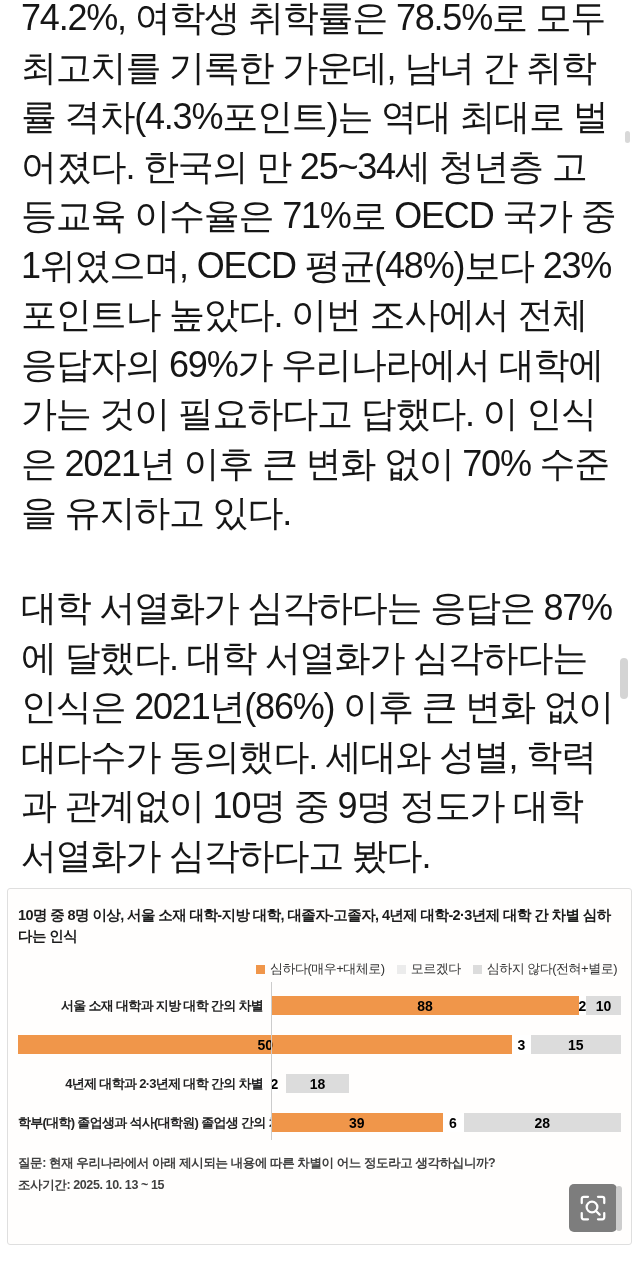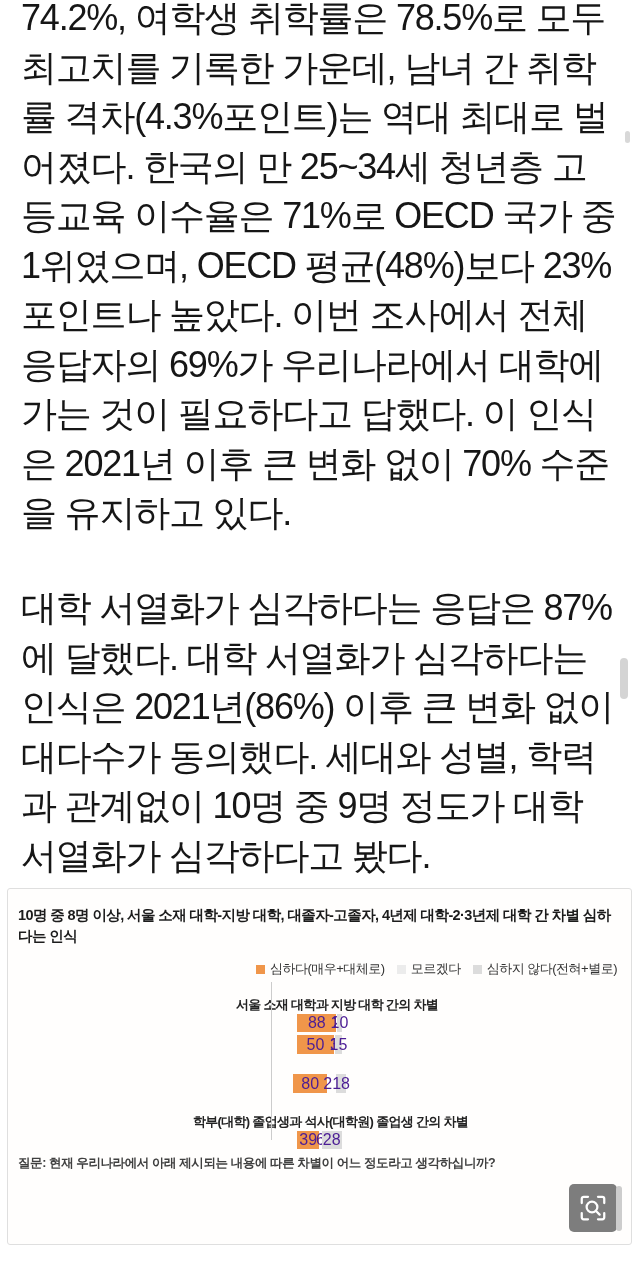--- a/index.html
+++ b/index.html
@@ -35,30 +35,30 @@
   }
   .legend {
     display:flex; justify-content:flex-end; align-items:flex-start;
     gap:12px; margin-top:13px; height:16px;
     font-size:13px; color:#333333; letter-spacing:-0.5px; padding-right:4px;
   }
   .legend-item { display:flex; align-items:center; gap:5px; }
   .legend-swatch { width:9px; height:9px; display:inline-block; flex:none; }
 
   .bars { margin-top:20px; }
-  .bar-row { display:flex; align-items:center; height:19px; margin-bottom:20px;flex-direction:column; }
+  .bar-row { display:flex; align-items:center; height:19px; margin-bottom:20px; }
   .bar-label {
     width:245px; padding-right:8px; flex:none;
     text-align:right; font-size:13px; font-weight:bold;
     color:#222222; letter-spacing:-0.7px; white-space:nowrap;
   }
   .bar-track { flex:1; height:19px; display:flex; }
   .bar-seg {
     height:100%; display:flex; align-items:center; justify-content:center;
-    font-size:16px; font-weight:normal; color:#4c1d95;
+    font-size:14px; font-weight:bold; color:#000000;
     overflow:visible; white-space:nowrap;
   }
   .axis-line { position:absolute; left:263px; top:93px; width:1px; height:158px; background:#cccccc; }
 
   .chart-footer {
     margin-top:0; font-size:12.5px; font-weight:bold;
     color:#404040; line-height:22px; letter-spacing:-0.4px;
   }
   .zoom-btn {
     position:absolute; right:14px; top:295px; width:48px; height:48px;
@@ -111,39 +111,40 @@
         </div>
       </div>
       <div class="bar-row">
         <div class="bar-track">
           <div class="bar-seg" style="width: 82%; background: rgb(240, 150, 74);">50</div>
           <div class="bar-seg" style="width: 3%; background: rgb(255, 255, 255);">3</div>
           <div class="bar-seg" style="width: 15%; background: rgb(220, 220, 220);">15</div>
         </div>
       </div>
       <div class="bar-row">
+        <div class="bar-label">4년제 대학과 2·3년제 대학 간의 차별</div>
         <div class="bar-track">
-          <div class="bar-seg" style="width: 80%; background: rgb(240, 150, 74);">80</div>
           <div class="bar-seg" style="width: 2%; background: rgb(255, 255, 255);">2</div>
           <div class="bar-seg" style="width: 18%; background: rgb(220, 220, 220); margin-left: 8px;">18</div>
         </div>
       </div>
       <div class="bar-row">
         <div class="bar-label">학부(대학) 졸업생과 석사(대학원) 졸업생 간의 차별</div>
         <div class="bar-track">
           <div class="bar-seg" style="width: 49%; background: rgb(240, 150, 74);">39</div>
           <div class="bar-seg" style="width: 6%; background: rgb(255, 255, 255);">6</div>
           <div class="bar-seg" style="width: 45%; background: rgb(220, 220, 220);">28</div>
         </div>
       </div>
     </div>
   <div class="axis-line"></div>
 
   <div class="chart-footer">
     <div>질문: 현재 우리나라에서 아래 제시되는 내용에 따른 차별이 어느 정도라고 생각하십니까?</div>
+    <div>조사기간: 2025. 10. 13 ~ 15</div>
   </div>
 
   <button class="zoom-btn">
     <svg width="30" height="30" viewBox="0 0 24 24" fill="none" stroke="#ffffff" stroke-width="1.8" stroke-linecap="round" stroke-linejoin="round">
       <path d="M8 3H4.6A1.6 1.6 0 0 0 3 4.6V8"></path>
       <path d="M16 3h3.4A1.6 1.6 0 0 1 21 4.6V8"></path>
       <path d="M8 21H4.6A1.6 1.6 0 0 1 3 19.4V16"></path>
       <path d="M16 21h3.4a1.6 1.6 0 0 0 1.6-1.6V16"></path>
       <circle cx="11.2" cy="11.2" r="4.3"></circle>
       <path d="M14.4 14.4 L17.3 17.3"></path>

